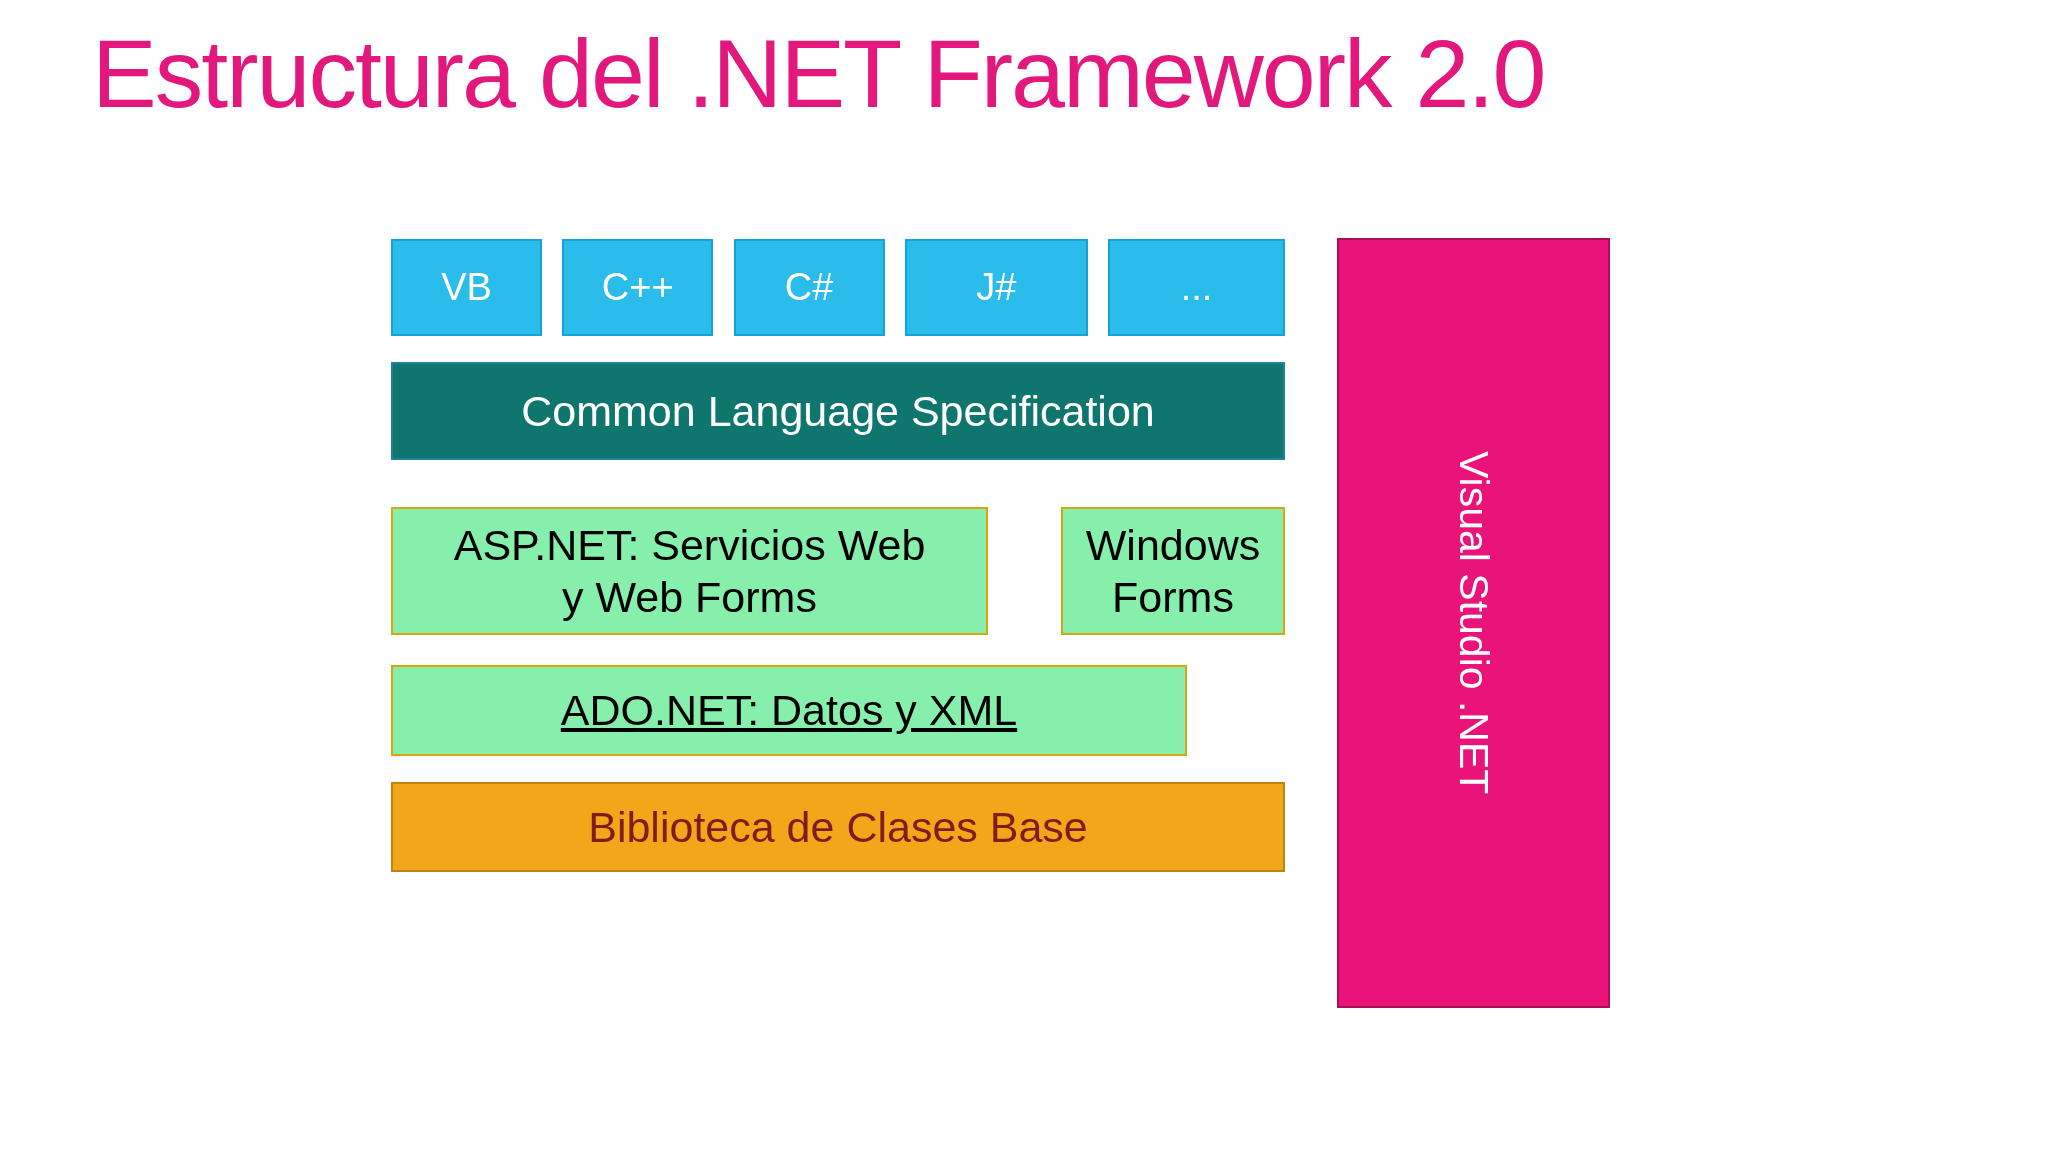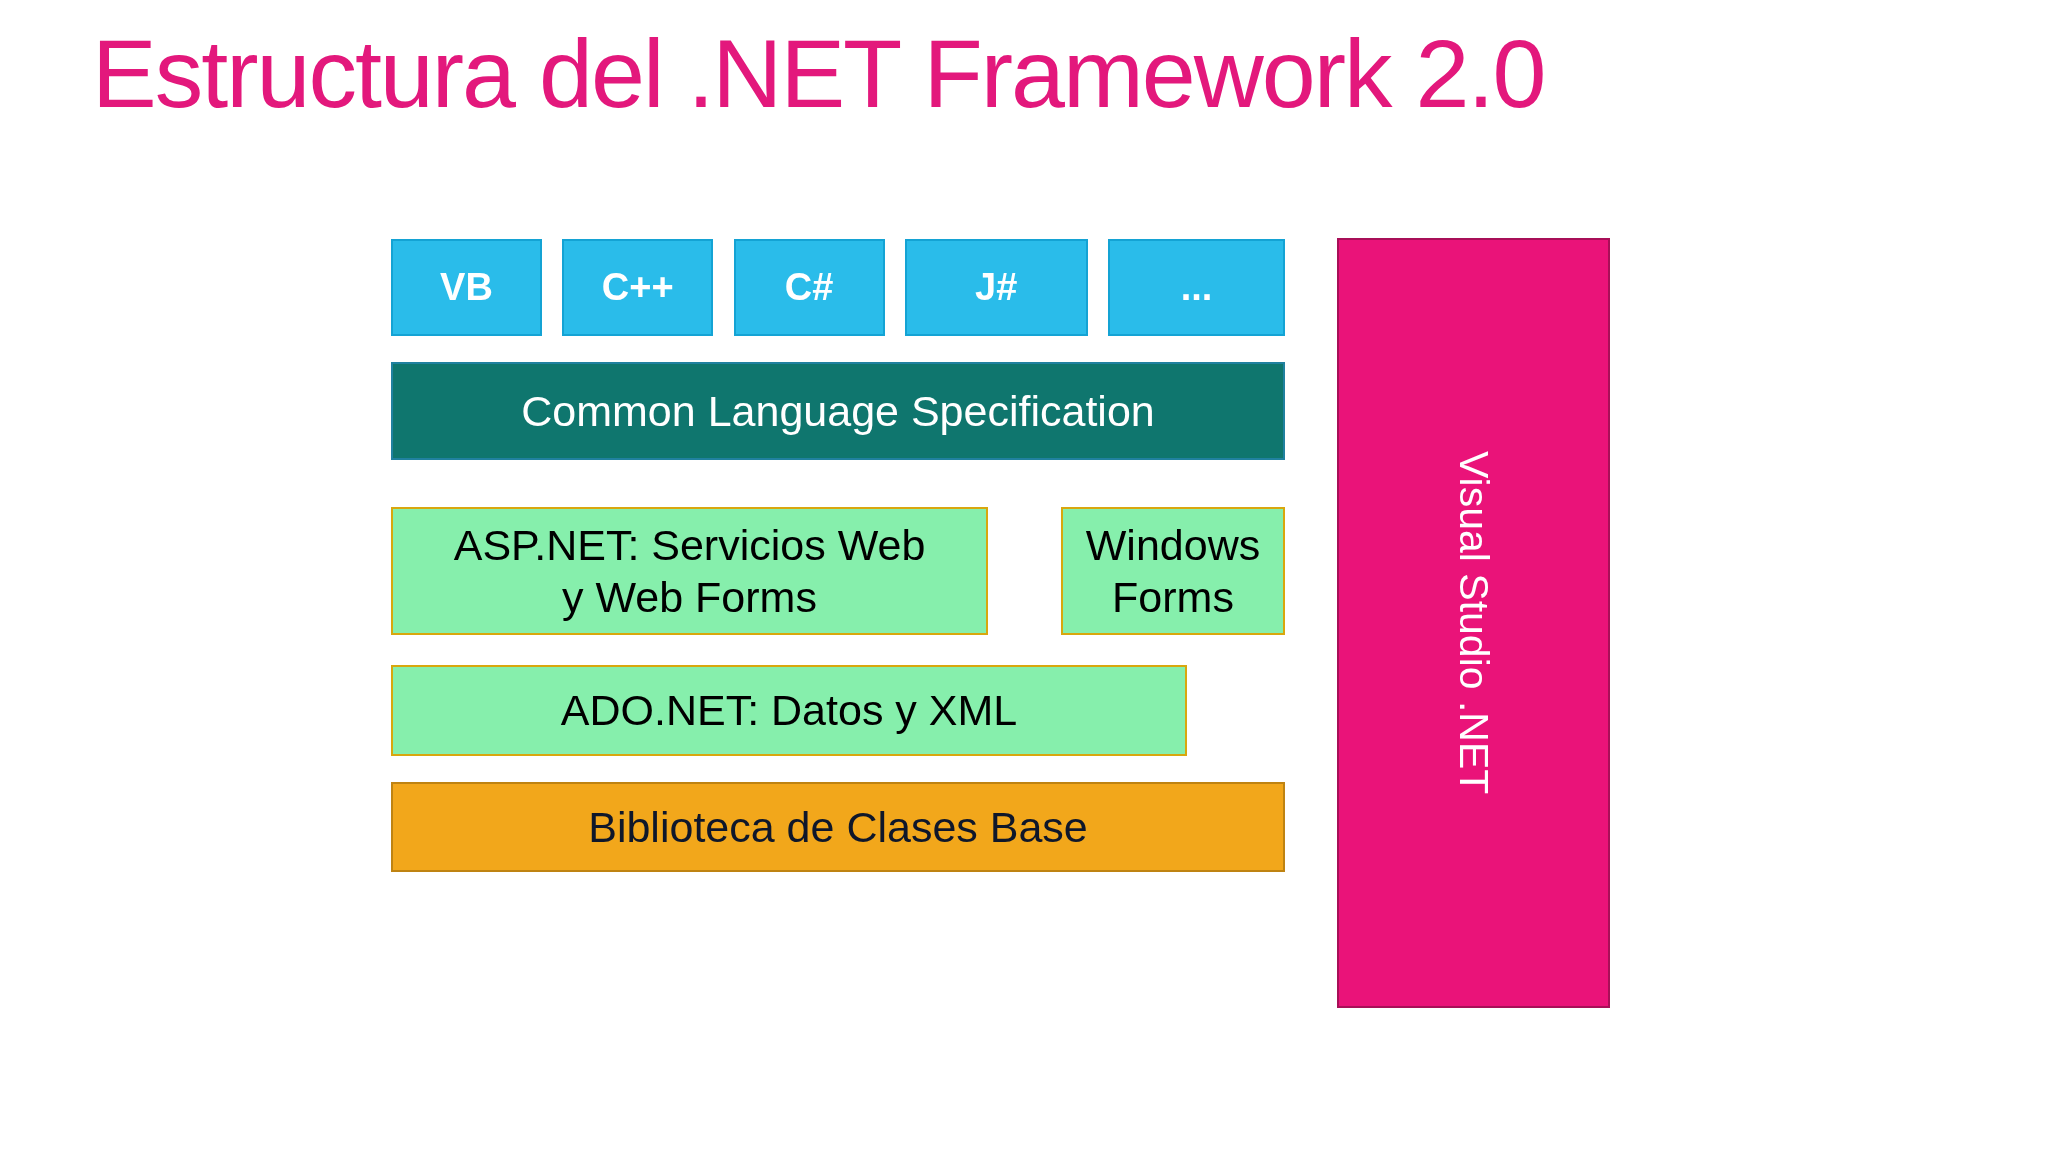--- a/index.html
+++ b/index.html
@@ -38,21 +38,21 @@
   .row {
     position: absolute;
     left: 391px;
     width: 894px;
     display: flex;
     justify-content: space-between;
   }
   .row .block { position: relative; }
 
   
-  .row-langs { top: 239px; height: 97px; font-weight: bold; }
+  .row-langs { top: 239px; height: 97px; }
   .lang-box {
     background: #2ABCEA;
     border: 2px solid #14A3D4;
     color: #ffffff;
     font-size: 38px;
     height: 100%;
   }
   .w-sm { width: 151px; }
   .w-md { width: 183px; }
   .w-md2 { width: 177px; }
@@ -71,28 +71,28 @@
   .gold {
     background: #86efac;
     border: 2px solid #D8A70E;
     color: #000000;
     font-size: 43px;
   }
   .asp-box { width: 597px; height: 100%; }
   .wf-box  { width: 224px; height: 100%; }
 
   
-  .ado-bar { left: 391px; top: 665px; width: 796px; height: 91px; }
+  .ado-bar { left: 391px; top: 665px; width: 796px; height: 91px; text-decoration: underline; }
 
   
   .bcb-bar {
     left: 391px; top: 782px; width: 894px; height: 90px;
     background: #F2A71B;
     border: 2px solid #BF8312;
-    color: #0f172a;
+    color: #7f1d1d;
     font-size: 43px;
   }
 
   
   .clr-bar {
     left: 391px; top: 899px; width: 894px; height: 108px;
     background: #7CC342;
     border: 3px solid #4C8029;
     color: #ffffff;
     font-size: 43px;

